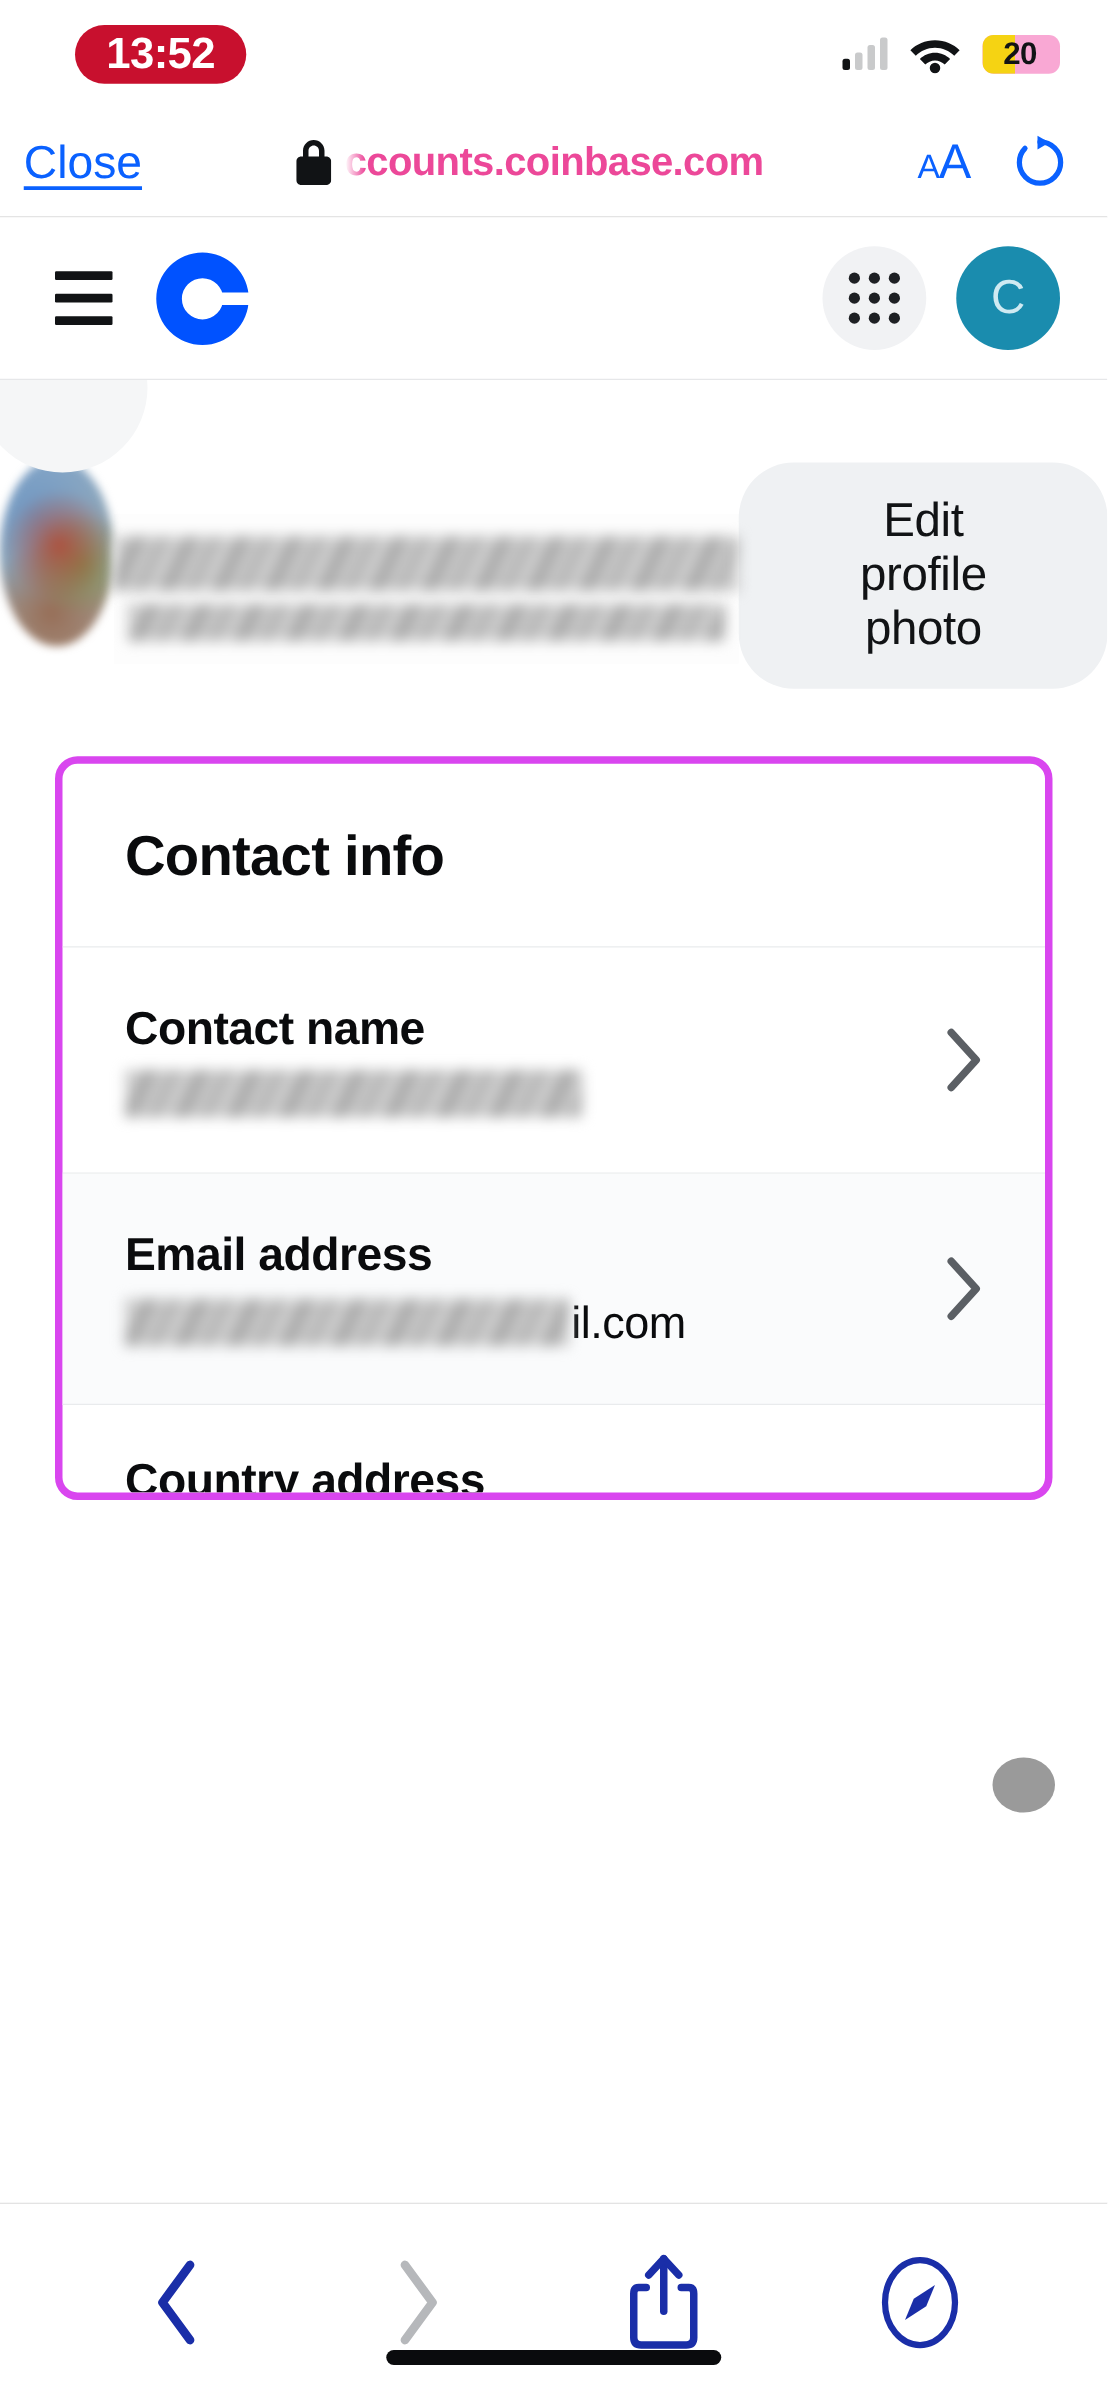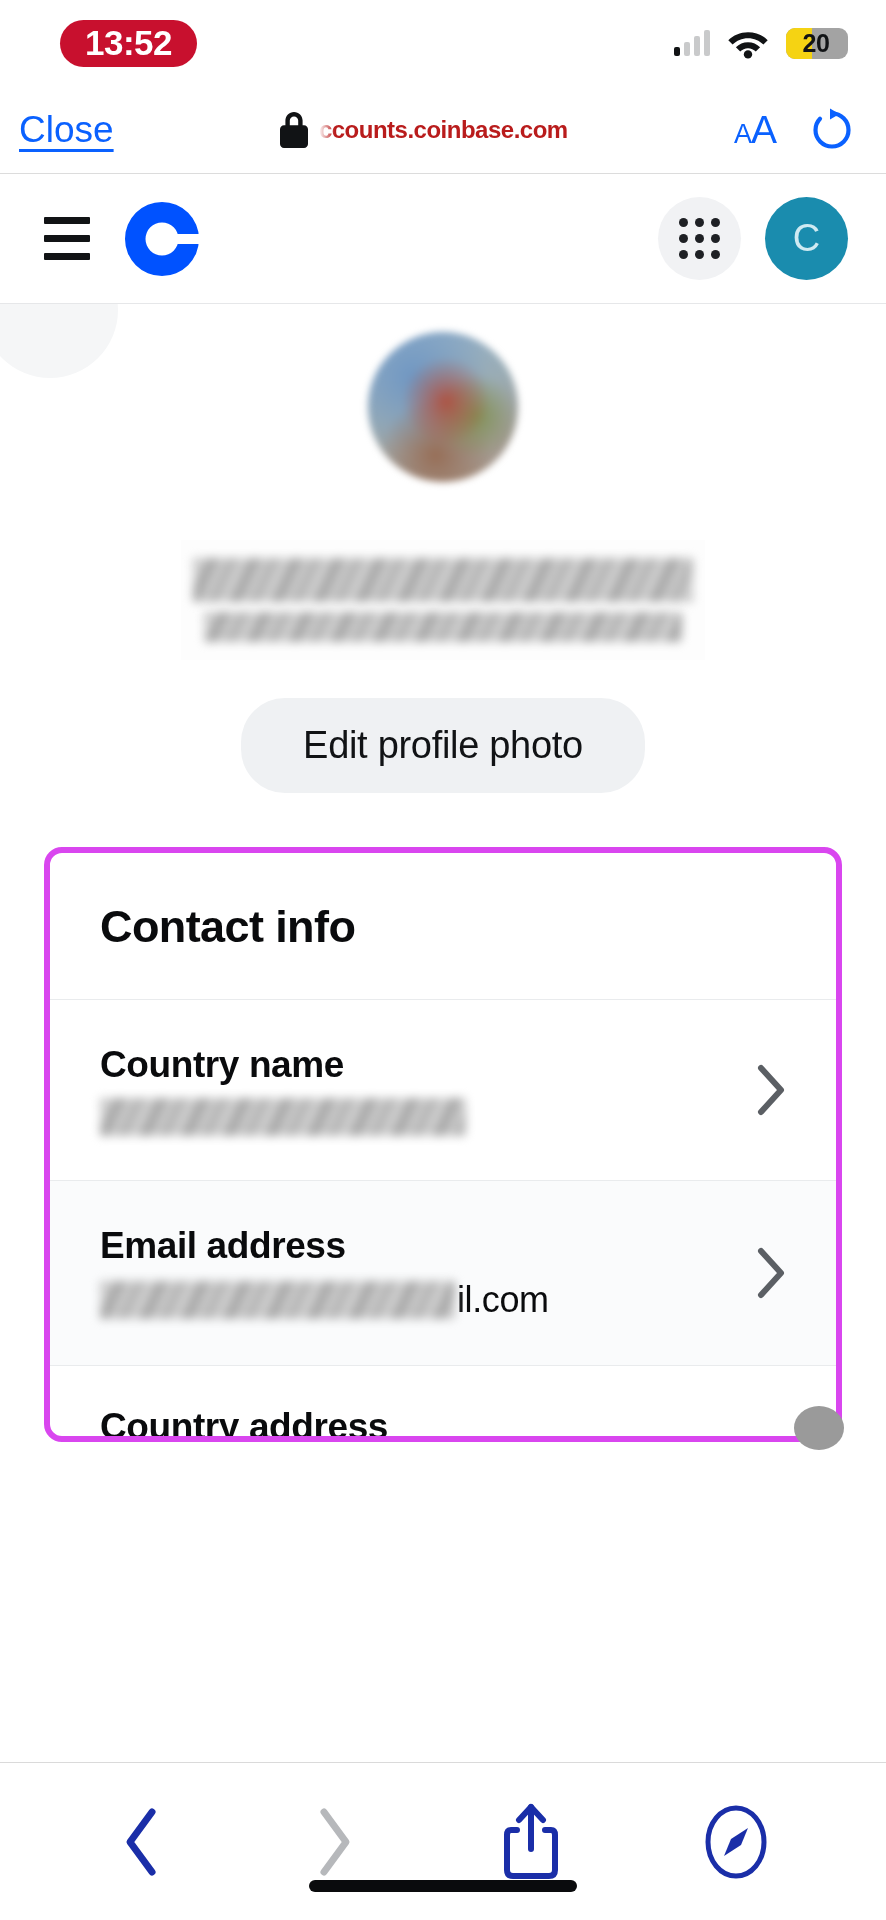--- a/index.html
+++ b/index.html
@@ -67,21 +67,21 @@
   .signal-bars i:nth-child(3) { height: 20px; }
   .signal-bars i:nth-child(4) { height: 26px; }
 
   .wifi-icon { display: block; }
 
   .battery {
     position: relative;
     width: 62px;
     height: 31px;
     border-radius: 9px;
-    background: #a3a3a3;
+    background: #f9a8d4;
     display: flex;
     align-items: center;
     overflow: hidden;
   }
   .battery-fill {
     position: absolute;
     left: 0; top: 0; bottom: 0;
     width: 42%;
     background: #f5d313;
   }
@@ -123,23 +123,23 @@
     align-items: center;
     justify-content: center;
     gap: 11px;
     overflow: hidden;
     padding: 0 10px;
   }
 
   .lock-icon { display: block; flex: 0 0 auto; }
 
   .url-text {
-    font-size: 24px;
+    font-size: 32px;
     font-weight: bold;
-    color: #b91c1c;
+    color: #ec4899;
     white-space: nowrap;
     letter-spacing: -0.5px;
     -webkit-mask-image: linear-gradient(to right, transparent 0px, #000 16px);
     mask-image: linear-gradient(to right, transparent 0px, #000 16px);
   }
 
   .aa-button {
     color: #0a61ff;
     display: flex;
     align-items: baseline;
@@ -232,21 +232,20 @@
     width: 136px;
     height: 136px;
     border-radius: 50%;
     background: #f5f6f7;
     z-index: 1;
   }
 
   
   .profile {
     display: flex;
-    flex-direction: column;
     align-items: center;
     padding-top: 28px;
   }
 
   .profile-photo {
     width: 150px;
     height: 150px;
     border-radius: 50%;
     background:
       radial-gradient(circle at 52% 46%, rgba(180,70,50,0.85) 0px, rgba(180,70,50,0) 44px),
@@ -495,21 +494,21 @@
       <button class="edit-photo-btn">Edit profile photo</button>
     </div>
 
     <div class="card">
       <div class="card-header">
         <div class="card-title">Contact info</div>
       </div>
 
       <div class="row">
         <div class="row-main">
-          <div class="row-label">Country name</div>
+          <div class="row-label">Contact name</div>
           <div class="row-value">
             <span class="redact value-redact-name"></span>
           </div>
         </div>
         <svg class="chevron" width="34" height="54" viewBox="0 0 34 54">
           <path d="M7 5 L27 27 L7 49" fill="none" stroke="#5b5f64" stroke-width="6" stroke-linecap="round" stroke-linejoin="round"></path>
         </svg>
       </div>
 
       <div class="row alt">

